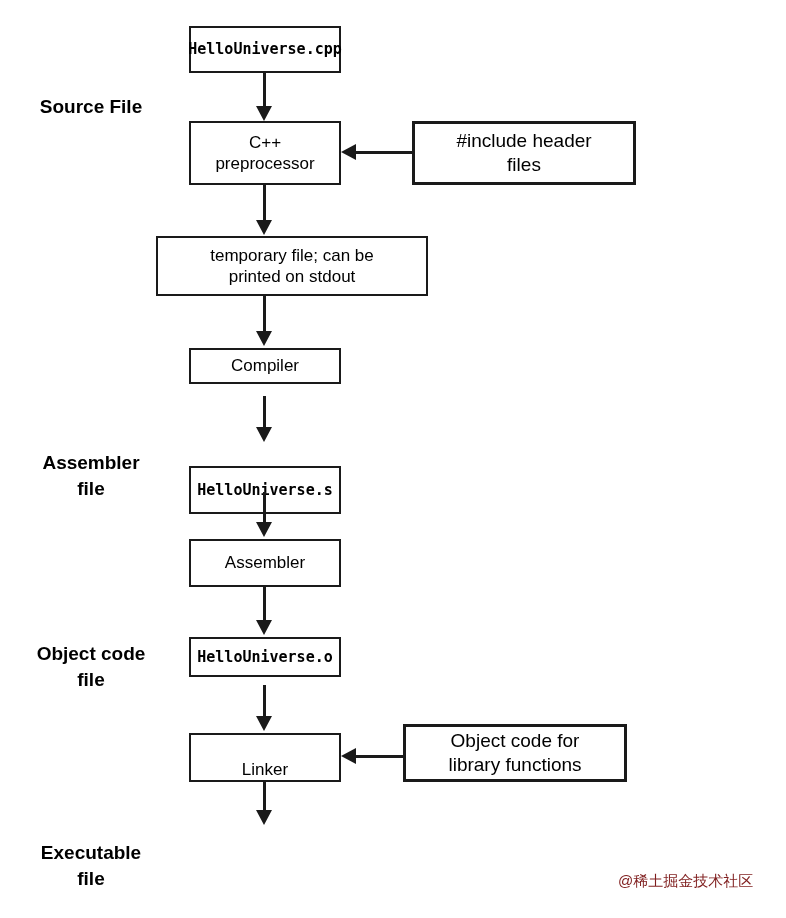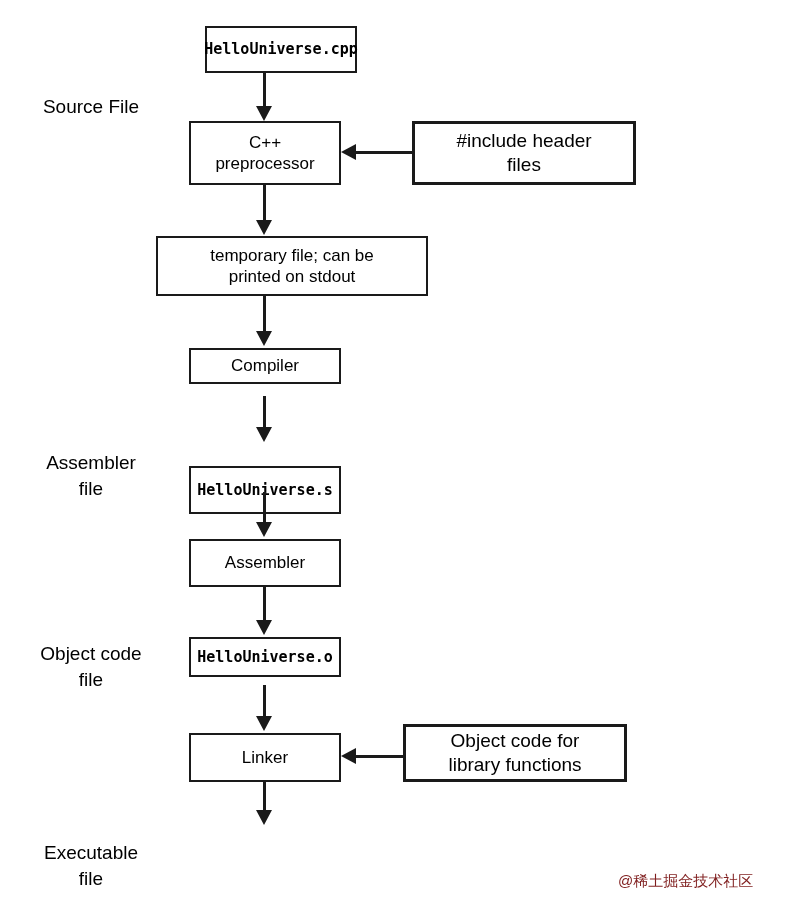--- a/index.html
+++ b/index.html
@@ -56,21 +56,21 @@
   .node.note .txt {
     font-family: "Liberation Sans", sans-serif;
     font-weight: 400;
     font-size: 19px;
   }
 
   
   .stage-label {
     position: absolute;
     font-family: "Liberation Sans", sans-serif;
-    font-weight: 400;
+    font-weight: 700;
     font-size: 19px;
     line-height: 1.35;
     text-align: center;
     white-space: pre-line;
     color: #000000;
   }
 
   
   .vline {
     position: absolute;
@@ -117,21 +117,21 @@
 
   <div class="stage-label" style="left:16px; top:450px; width:150px;">Assembler
 file</div>
 
   <div class="stage-label" style="left:16px; top:641px; width:150px;">Object code
 file</div>
 
   <div class="stage-label" style="left:16px; top:840px; width:150px;">Executable
 file</div>
 
-  <div class="node file" style="left:189px; top:26px; width:152px; height:47px;margin-left:16px;">
+  <div class="node file" style="left:189px; top:26px; width:152px; height:47px;">
     <span class="txt">HelloUniverse.cpp</span>
   </div>
 
   <div class="vline" style="left:263px; top:73px; height:36px;"></div>
   <div class="arrow-down" style="left:256px; top:106px;"></div>
 
   <div class="node proc" style="left:189px; top:121px; width:152px; height:64px;">
     <span class="txt">C++
 preprocessor</span>
   </div>
@@ -176,21 +176,21 @@
   <div class="vline" style="left:263px; top:587px; height:34px;"></div>
   <div class="arrow-down" style="left:256px; top:620px;"></div>
 
   <div class="node file" style="left:189px; top:637px; width:152px; height:40px;">
     <span class="txt">HelloUniverse.o</span>
   </div>
 
   <div class="vline" style="left:263px; top:685px; height:34px;"></div>
   <div class="arrow-down" style="left:256px; top:716px;"></div>
 
-  <div class="node proc" style="left:189px; top:733px; width:152px; height:49px;">
+  <div class="node proc" style="left:189px; top:733px; width:152px; height:49px;align-items:flex-end;">
     <span class="txt">Linker</span>
   </div>
 
   <div class="node note" style="left:403px; top:724px; width:224px; height:58px;">
     <span class="txt">Object code for
 library functions</span>
   </div>
 
   <div class="hline" style="left:355px; top:755px; width:48px;"></div>
   <div class="arrow-left" style="left:341px; top:748px;"></div>

